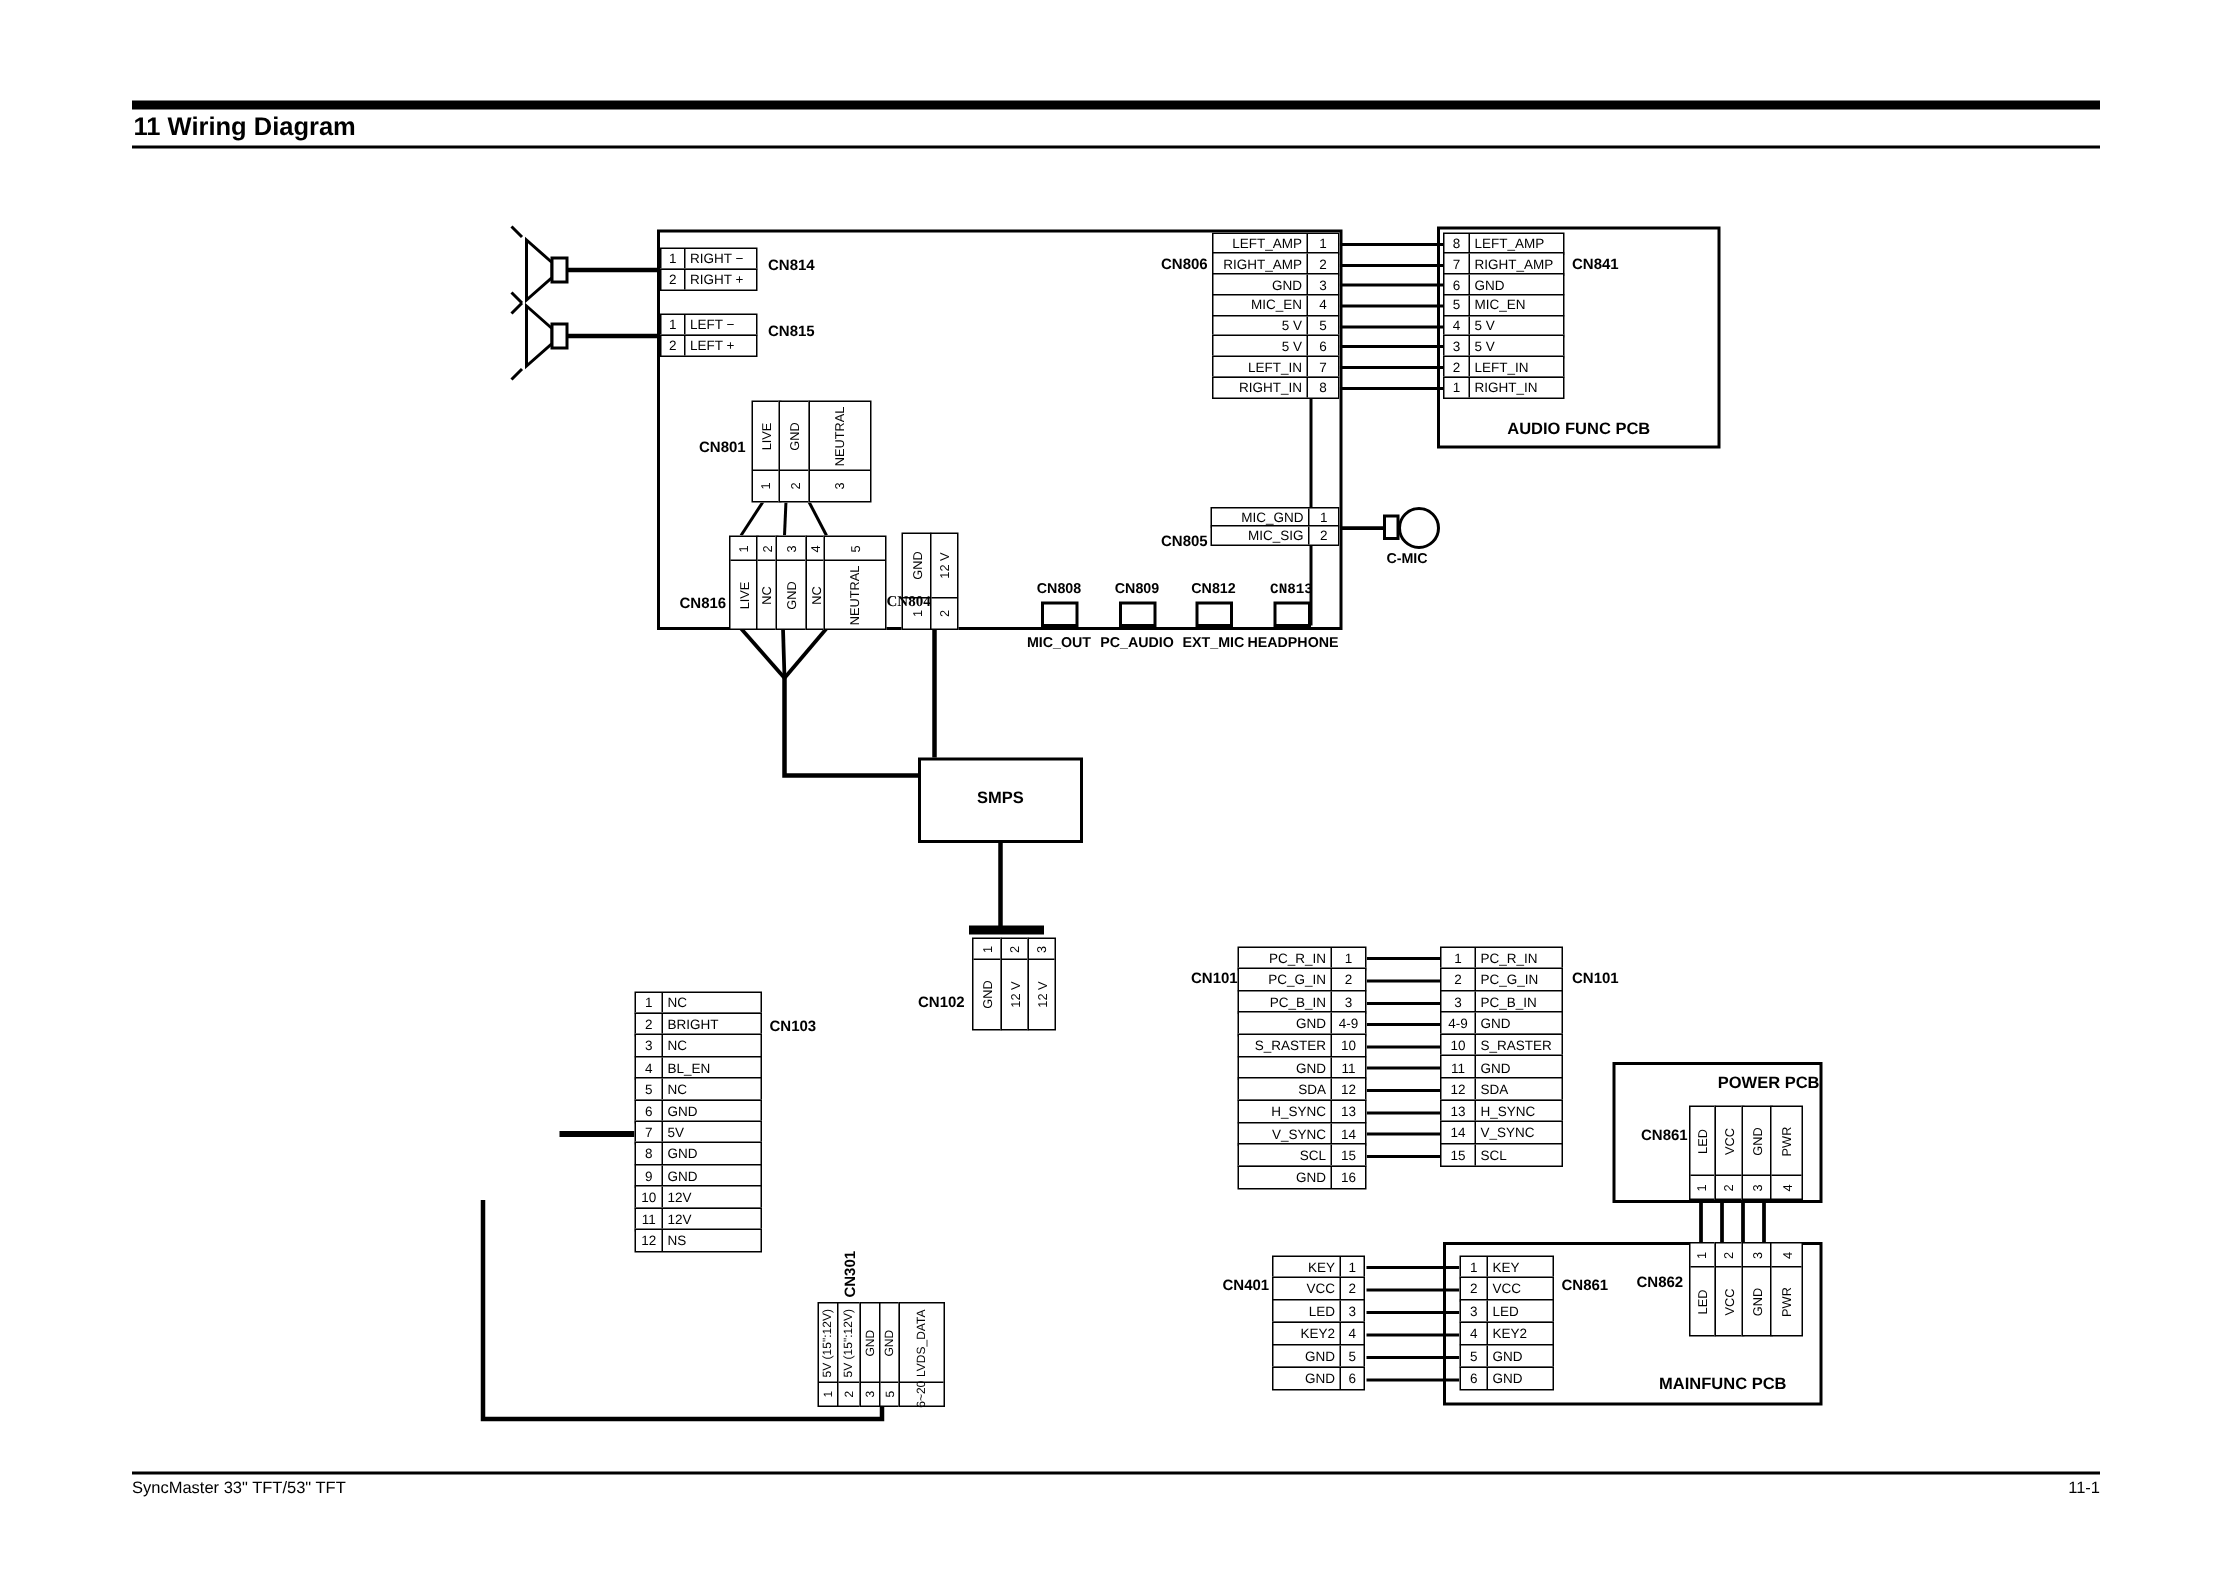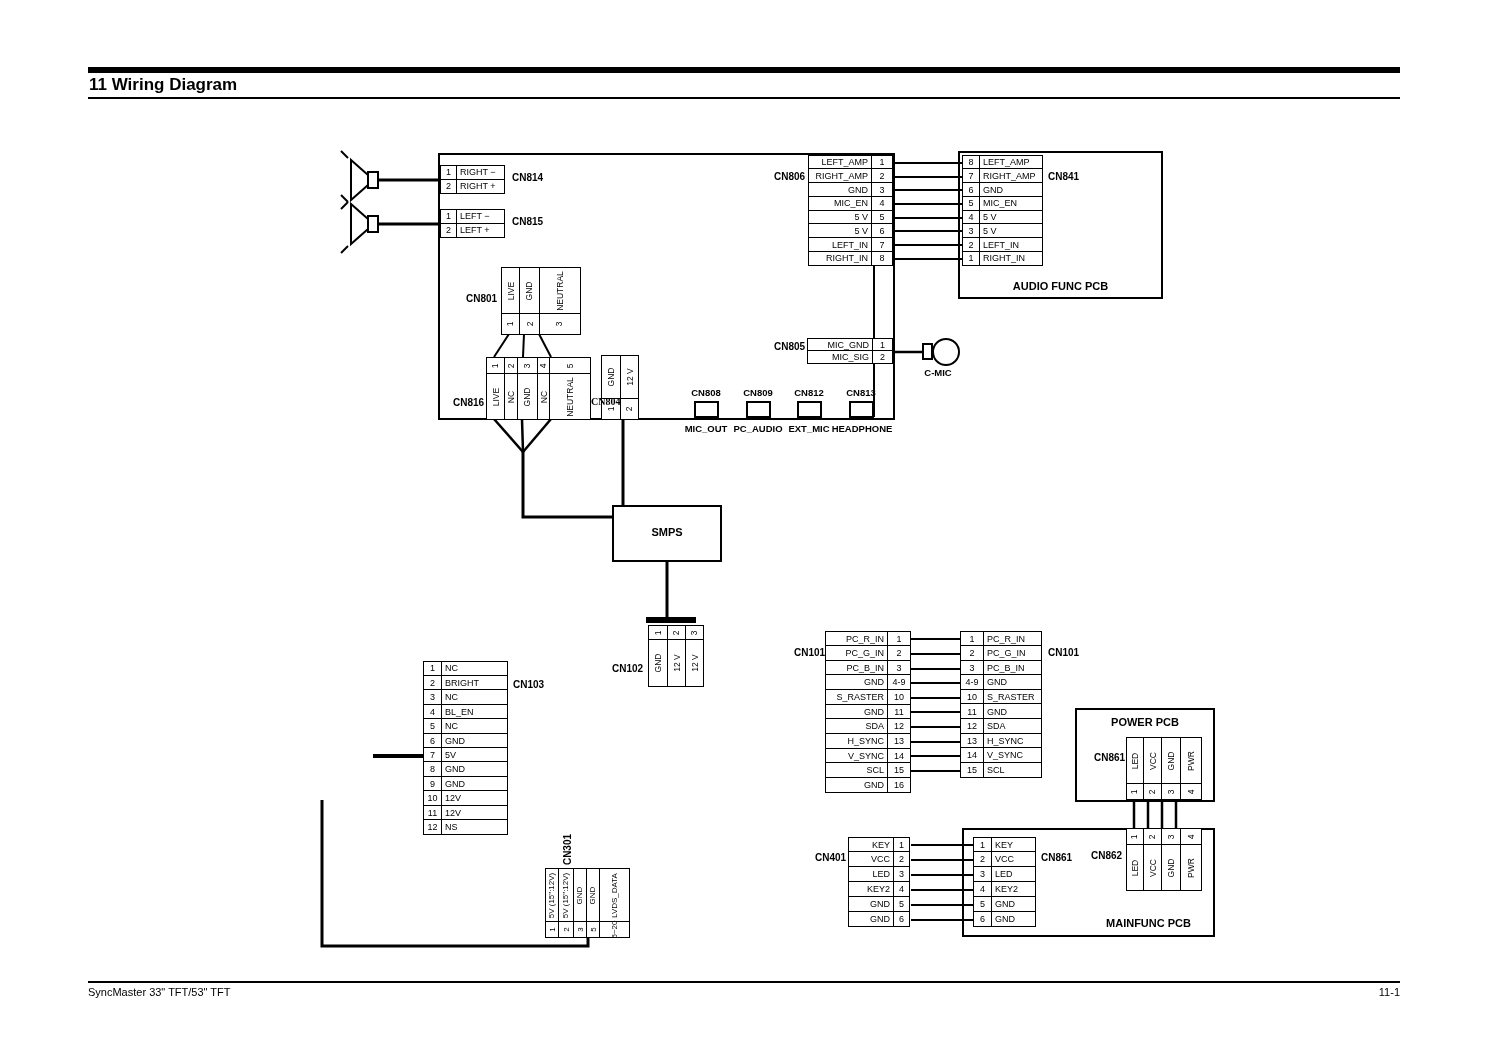--- a/index.html
+++ b/index.html
@@ -132,32 +132,32 @@
       <path d="M322,800 L322,946 L588,946 L588,937" stroke-width="3"></path>
     </g>
   </svg>
 
   <div class="rulebar" style="top:67px;height:6px;"></div>
   <div class="pagetitle">11 Wiring Diagram</div>
   <div class="rulebar" style="top:97px;height:2px;"></div>
 
   <div class="box" style="left:438px;top:153px;width:453px;height:263px;"></div>
 
-  <div class="box" style="left:958px;top:151px;width:185px;height:144px;padding-left:16px;">
+  <div class="box" style="left:958px;top:151px;width:185px;height:144px;">
     <div class="boxtitle center-title" style="bottom:5px;">AUDIO FUNC PCB</div>
   </div>
 
   <div class="box" style="left:612px;top:505px;width:106px;height:53px;">
     <div class="boxtitle center-title" style="top:19px;">SMPS</div>
   </div>
 
 
 
   <div class="box" style="left:1075px;top:708px;width:136px;height:90px;">
-    <div class="boxtitle center-title" style="top:6px;">POWER PCB</div>
+    <div class="boxtitle center-title" style="top:6px;text-align:right;">POWER PCB</div>
   </div>
 
   <div class="box" style="left:962px;top:828px;width:249px;height:105px;">
     <div class="boxtitle" style="right:22px;bottom:6px;">MAINFUNC PCB</div>
   </div>
 
   <div class="htable" style="left:440px;top:166px;width:65px;height:28px;">
       <div class="prow">
         <div class="num left" style="width: 15px;">1</div>
         <div class="lbl">RIGHT −</div>
@@ -669,37 +669,37 @@
       </div>
     </div>
 
   <div class="cname" style="left:512px;top:172px;">CN814</div>
   <div class="cname" style="left:512px;top:216px;">CN815</div>
   <div class="cname" style="left:774px;top:171px;">CN806</div>
   <div class="cname" style="left:1048px;top:171px;">CN841</div>
   <div class="cname" style="left:466px;top:293px;">CN801</div>
   <div class="cname" style="left:453px;top:397px;">CN816</div>
   <div class="cname" style="left:591px;top:396px;font-family:Liberation Serif, serif;">CN804</div>
-  <div class="cname" style="left:774px;top:341px;">CN805</div>
+  <div class="cname" style="left:774px;top:356px;">CN805</div>
   <div class="cname" style="left:612px;top:663px;">CN102</div>
   <div class="cname" style="left:513px;top:679px;">CN103</div>
   <div class="cname" style="left:794px;top:647px;">CN101</div>
   <div class="cname" style="left:1048px;top:647px;">CN101</div>
   <div class="cname" style="left:1094px;top:752px;">CN861</div>
   <div class="cname" style="left:1091px;top:850px;">CN862</div>
   <div class="cname" style="left:815px;top:852px;">CN401</div>
   <div class="cname" style="left:1041px;top:852px;">CN861</div>
   <div class="vlabel" style="left:556px;top:833px;width:24px;height:32px;">
     <span class="rot" style="font-size:10px;font-weight:700;">CN301</span>
   </div>
 
   <div class="jlabel" style="left:666px;top:387px;">CN808</div>
   <div class="jlabel" style="left:718px;top:387px;">CN809</div>
   <div class="jlabel" style="left:769px;top:387px;">CN812</div>
-  <div class="jlabel" style="left:821px;top:387px;">CN813</div>
+  <div class="jlabel" style="left:821px;top:387px;font-family:Liberation Mono, monospace;">CN813</div>
   <div class="jlabel" style="left:666px;top:423px;">MIC_OUT</div>
   <div class="jlabel" style="left:718px;top:423px;">PC_AUDIO</div>
   <div class="jlabel" style="left:769px;top:423px;">EXT_MIC</div>
   <div class="jlabel" style="left:822px;top:423px;">HEADPHONE</div>
 
   <div class="jlabel" style="left:898px;top:367px;">C-MIC</div>
 
   <div class="rulebar" style="top:981px;height:2px;"></div>
   <div class="foottext" style="left:88px;">SyncMaster 33" TFT/53" TFT</div>
   <div class="foottext" style="left:1340px;width:60px;text-align:right;">11-1</div>

